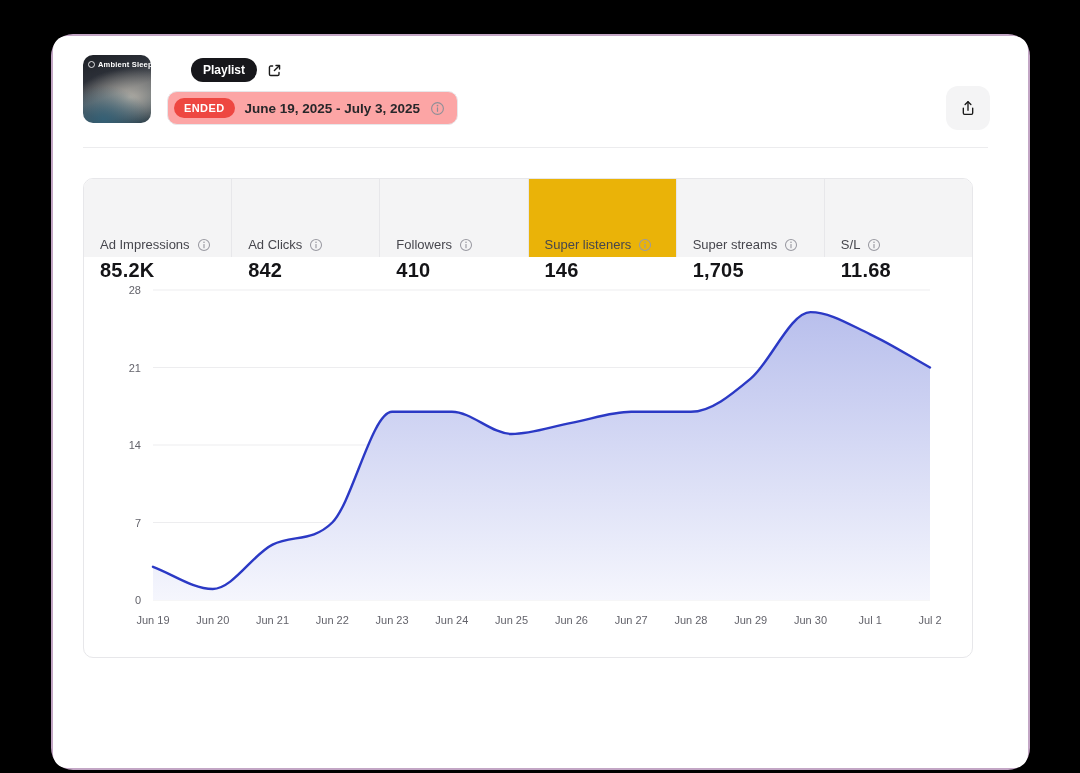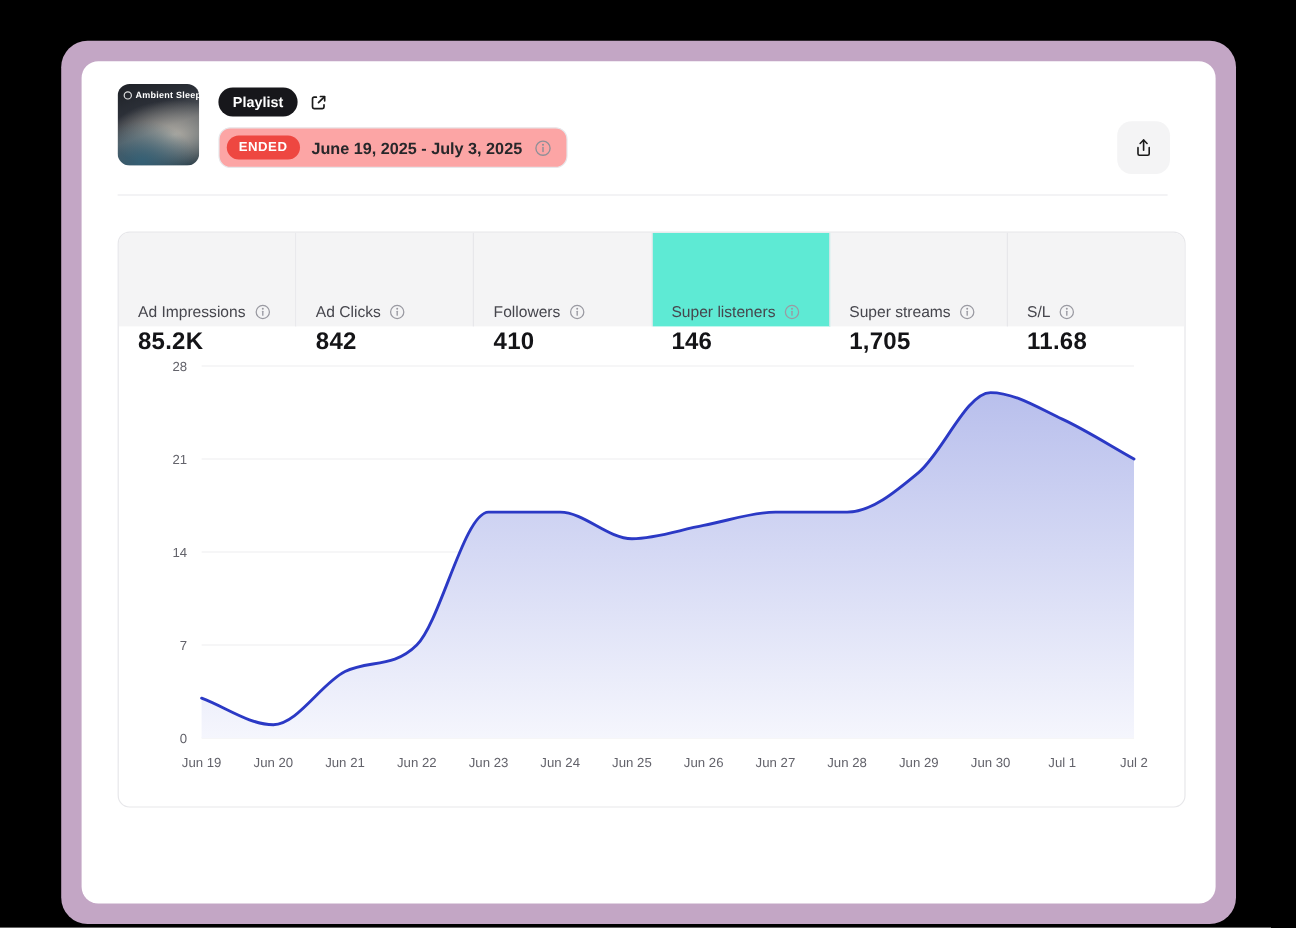--- a/index.html
+++ b/index.html
@@ -3,21 +3,21 @@
 <meta charset="utf-8">
 <style>
   * { box-sizing: border-box; }
   html,body { margin:0; padding:0; }
   body {
     width:1080px; height:773px; position:relative; overflow:hidden;
     background:#000; font-family:"Liberation Sans", sans-serif;
   }
   .frame {
     position:absolute; left:51px; top:34px; width:979px; height:736px;
-    background:var(--c-frame-border,#c3a6c5); border-radius:22px; padding:17px;
+    background:var(--c-frame-border,#c3a6c5); border-radius:22px; padding:2px;
   }
   .card {
     width:100%; height:100%; background:#fff; border-radius:14px; position:relative;
   }
 
   
   .art {
     position:absolute; left:30px; top:19px; width:68px; height:68px; border-radius:10px;
     overflow:hidden;
     background:
@@ -26,21 +26,21 @@
       linear-gradient(160deg, #1d2026 0%, #2c3038 30%, #5a5e63 55%, #3a4a55 78%, #22343f 100%);
   }
   .art-top { position:absolute; top:5px; left:5px; right:4px; display:flex; align-items:center; gap:3px; }
   .art-dot { width:7px; height:7px; border:1px solid rgba(255,255,255,.85); border-radius:50%; flex:none; }
   .art-label { color:#fff; font-size:7.5px; font-weight:700; letter-spacing:.2px; white-space:nowrap; }
 
   .head { position:absolute; left:114px; top:19px; right:110px; height:92px; }
   .title-row { display:flex; align-items:center; gap:10px; height:26px; margin-top:2px; }
   .pill-dark {
     background:var(--c-badge-black,#17171b); color:#fff; font-size:12px; font-weight:600;
-    padding:5px 12px; border-radius:999px; flex:none;
+    padding:5px 12px; border-radius:999px; flex:none;margin-left:24px;
   }
   .title { font-size:14.5px; font-weight:600; color:#17171b; white-space:nowrap; }
   .ext-link { display:flex; align-items:center; cursor:pointer; }
 
   .date-box {
     position:absolute; left:0; top:36px; height:34px;
     display:inline-flex; align-items:center; gap:10px;
     border:1px solid #e7e7ea; border-radius:10px; padding:0 12px 0 6px; background:#fca5a5;
   }
   .pill-red {
@@ -61,21 +61,21 @@
   .stats {
     position:absolute; left:30px; top:142px; width:890px; height:480px;
     border:1px solid #e7e7ea; border-radius:10px; overflow:hidden; background:#fff;
   }
   .tabs { display:flex; height:78px; }
   .tab {
     flex:1; background:#f4f4f5; border-right:1px solid #e7e7ea;
     padding:14px 0 0 16px; cursor:pointer;
   }
   .tab:last-child { border-right:none; }
-  .tab.selected { background:#5eead4; }
+  .tab.selected { background:#eab308; }
   .tab-top { display:flex; align-items:center; gap:7px; font-size:13px; color:#46464d;margin-top:44px; }
   .tab-value { margin-top:7px; font-size:20px; font-weight:700; color:#141417; letter-spacing:.2px; }
 
   .chart-wrap { position:absolute; left:0; top:78px; width:888px; height:402px; }
   .chart-wrap svg { display:block; width:100%; height:100%; }
 </style>
 </head>
 <body>
 
 <div class="frame">

